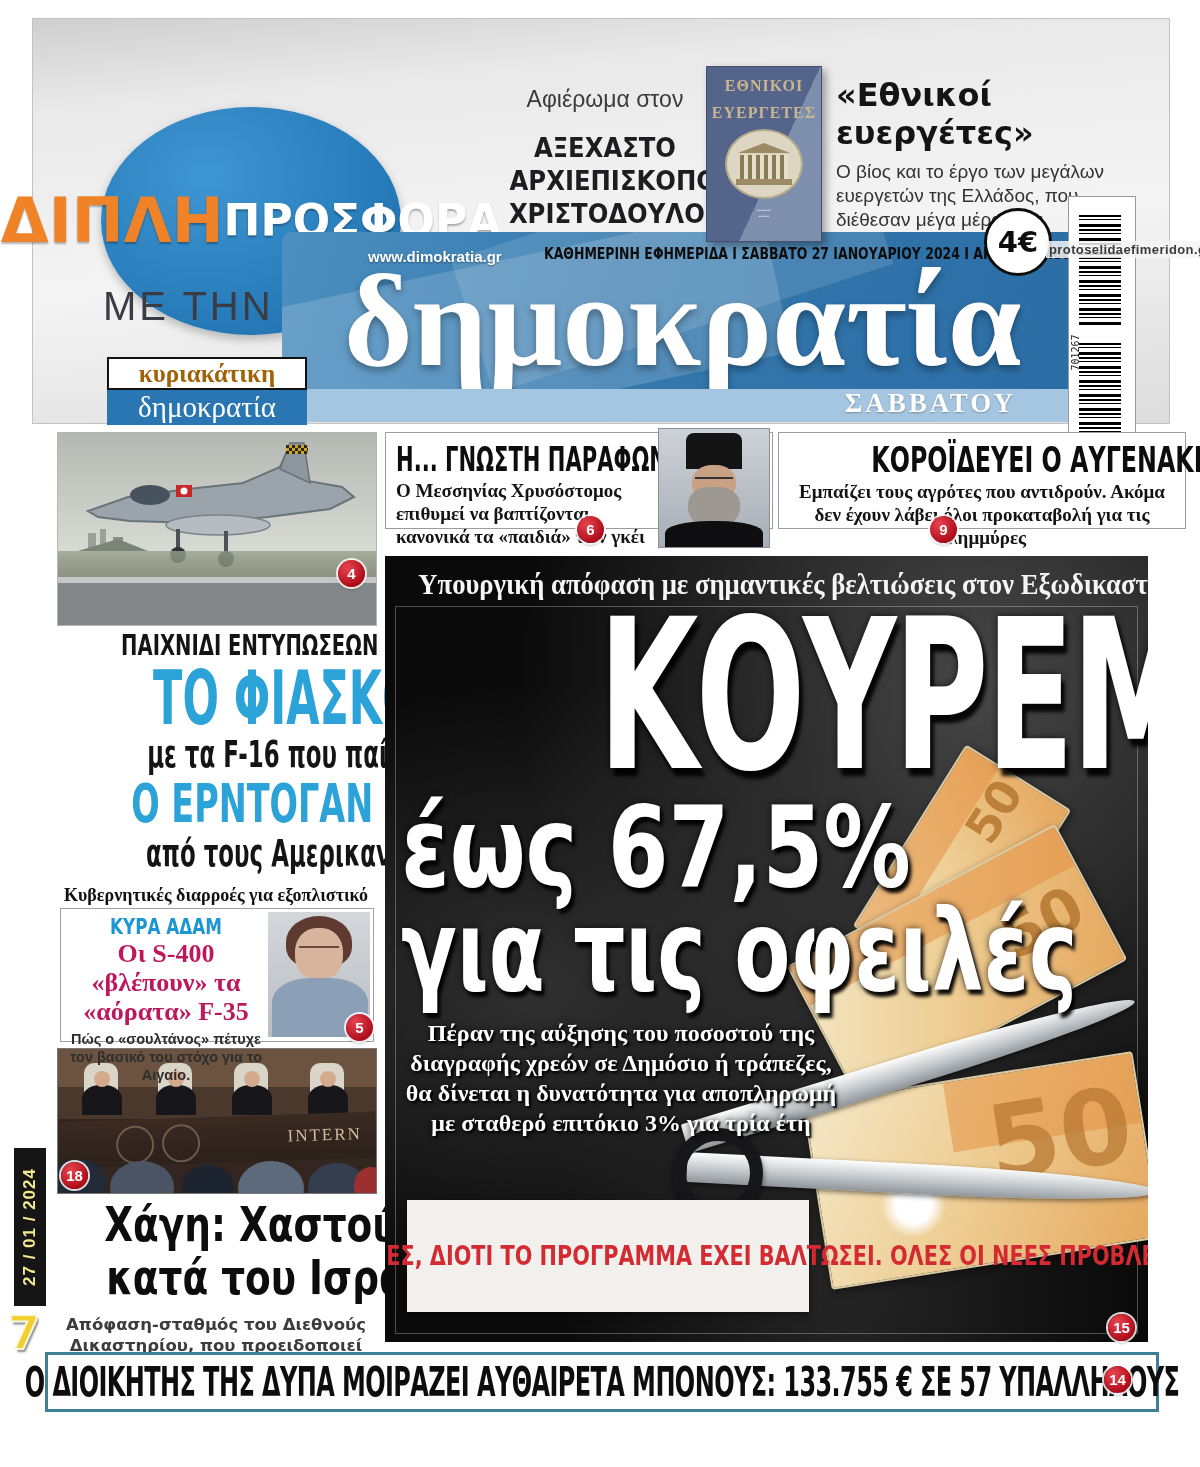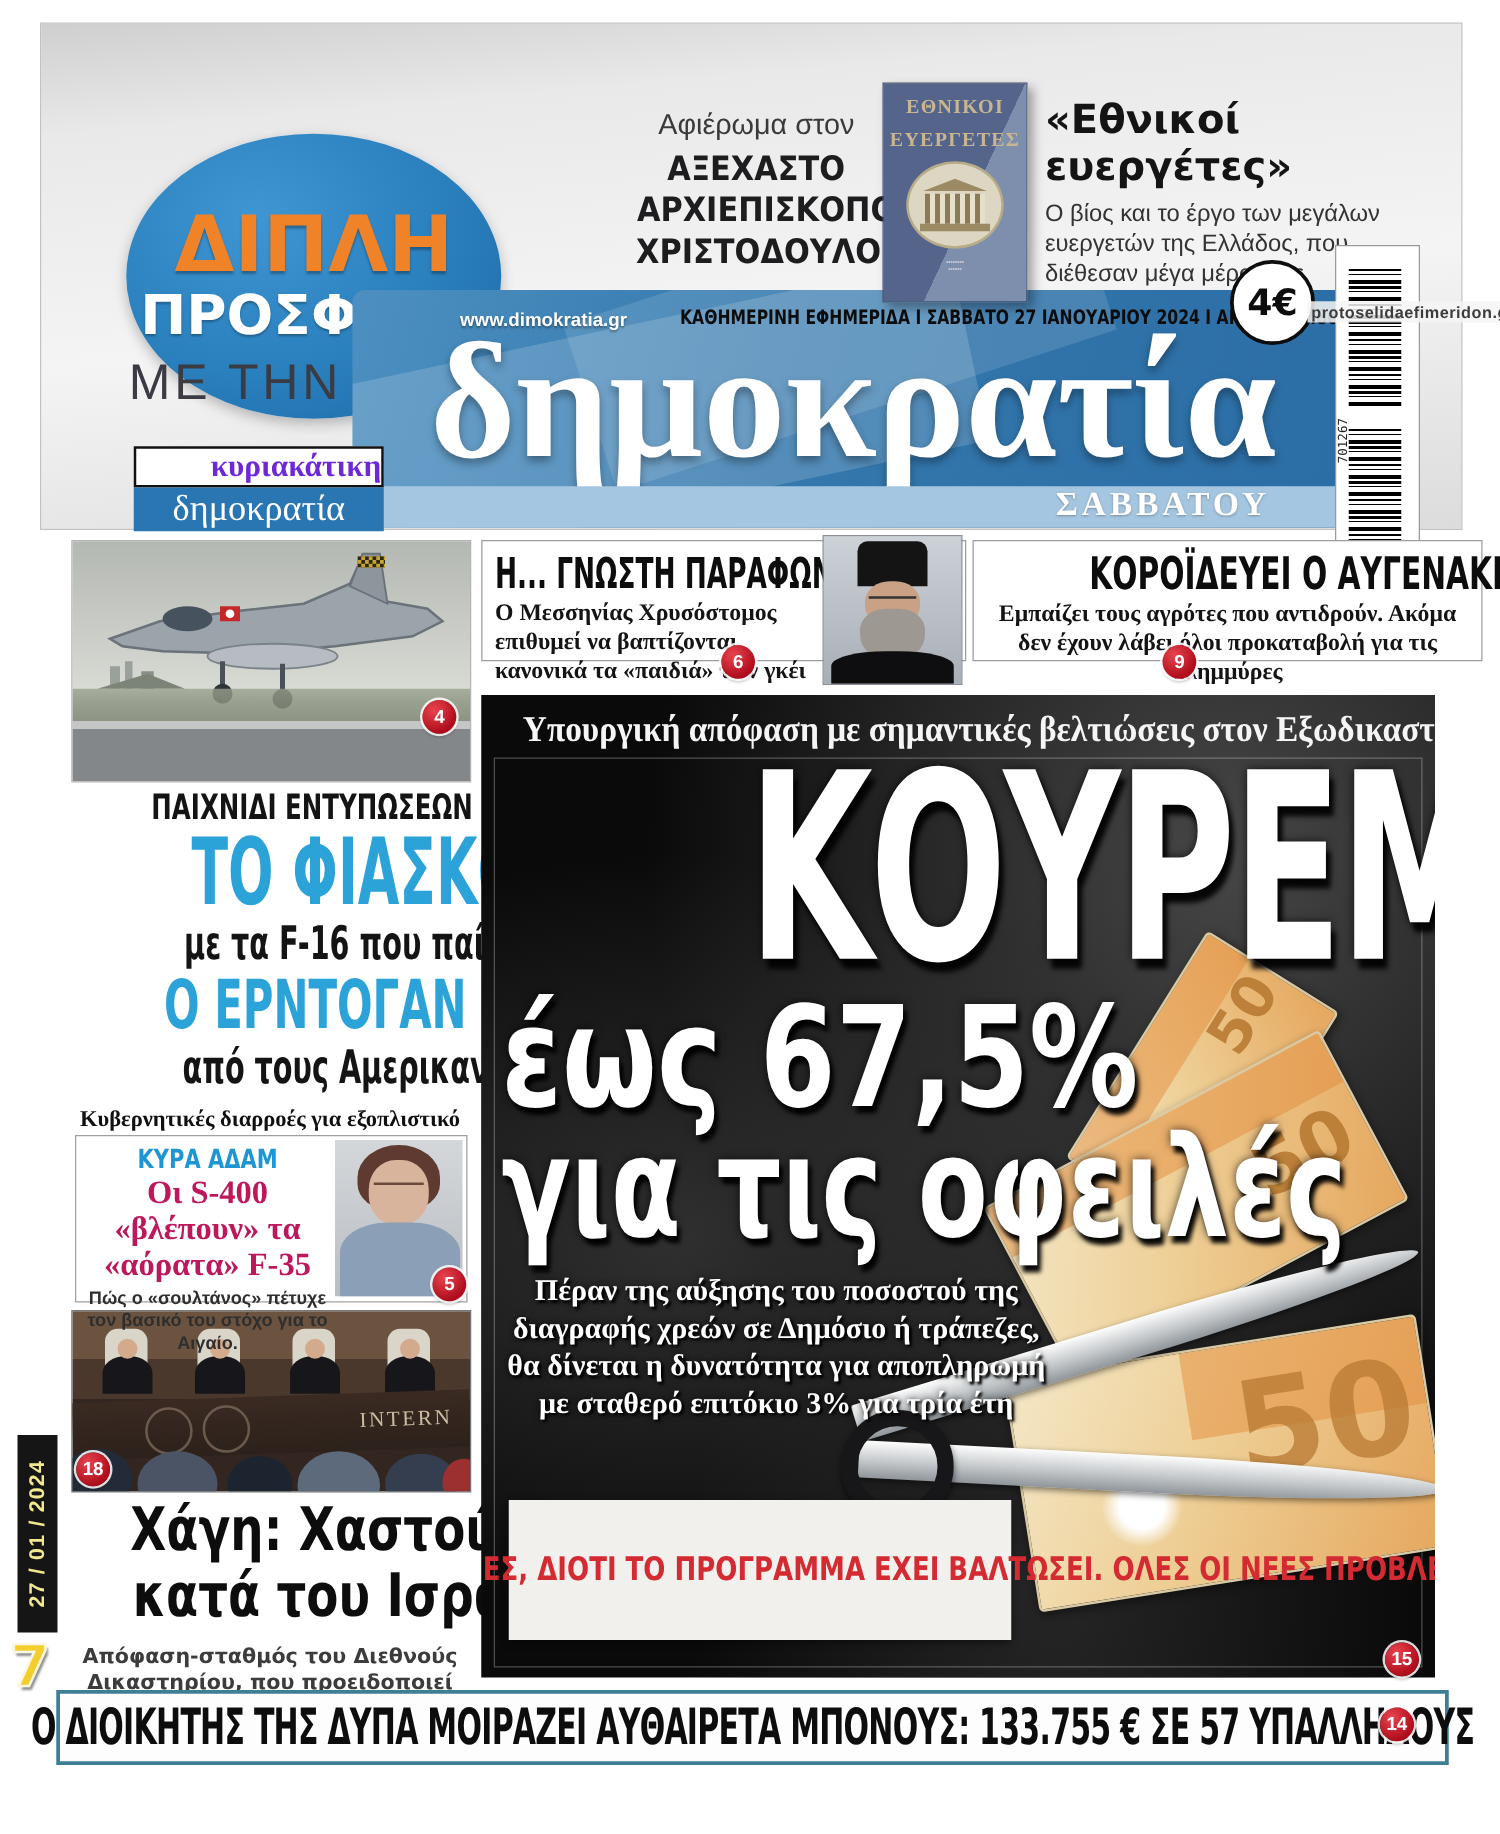--- a/index.html
+++ b/index.html
@@ -7,42 +7,42 @@
         font-family:"Liberation Sans",sans-serif;}
   .abs{position:absolute;}
   .cond{display:inline-block;white-space:nowrap;}
 
   
   .topband{left:32px;top:18px;width:1136px;height:404px;
     background:linear-gradient(175deg,#cfcfcf 0%,#e9e9e9 18%,#f4f4f4 55%,#dcdcdc 100%);
     border:1px solid #c2c2c2;}
   .offer-oval{left:68px;top:88px;width:300px;height:228px;border-radius:50%;
     background:radial-gradient(ellipse at 35% 30%,#3e96d2,#2a7fbd 55%,#1d6aa6);
-    box-shadow:0 4px 10px rgba(0,0,0,.25);display:flex;flex-direction:column;
+    box-shadow:0 4px 10px rgba(0,0,0,.25);display:flex;
     align-items:center;justify-content:center;text-align:center;}
   .offer-l1{color:#f08228;font-weight:bold;font-size:62px;line-height:64px;
     font-family:"DejaVu Sans",sans-serif;text-shadow:0 2px 2px rgba(0,0,0,.3);}
   .offer-l2{color:#fff;font-weight:bold;font-size:44px;line-height:50px;
     font-family:"DejaVu Sans",sans-serif;text-shadow:0 2px 2px rgba(0,0,0,.3);}
 
   .book1{left:368px;top:60px;width:124px;height:188px;background:#eae6d6;
     border:1px solid #b9b4a2;box-shadow:4px 4px 8px rgba(0,0,0,.35);z-index:5;}
   .book1 .auth{margin-top:5px;text-align:center;font-size:7px;line-height:8px;color:#7a6a4a;font-weight:bold;}
   .book1 .photo{margin:4px auto 0;width:104px;height:96px;
     background:linear-gradient(#3a3a38,#181816);position:relative;overflow:hidden;}
   .book1 .photo .hood{position:absolute;left:26px;top:6px;width:52px;height:34px;border-radius:50% 50% 0 0;background:#0c0c0c;}
   .book1 .photo .face{position:absolute;left:36px;top:22px;width:32px;height:30px;border-radius:50%;background:#b3a89a;}
   .book1 .photo .beard{position:absolute;left:32px;top:42px;width:40px;height:40px;border-radius:45%;background:#d9d4cc;}
   .book1 .photo .body{position:absolute;left:8px;top:66px;width:88px;height:30px;border-radius:40% 40% 0 0;background:#111;}
   .book1 .title{margin-top:4px;text-align:center;font-family:"Liberation Serif",serif;
     font-size:13px;color:#3d5f96;font-weight:bold;}
   .book1 .small{margin-top:3px;text-align:center;font-size:6px;color:#8a8064;line-height:7px;}
 
   .tribute{left:498px;top:86px;width:214px;text-align:center;}
-  .tribute .kick{font-size:23px;color:#3a3a3a;margin-bottom:6px;}
+  .tribute .kick{font-size:23px;color:#3a3a3a;margin-bottom:18px;}
   .tribute .big{font-family:"DejaVu Sans",sans-serif;font-weight:bold;color:#1d1d1f;
     font-size:27px;line-height:33px;}
   .tribute .big .cond{transform:scaleX(.9);transform-origin:center;}
 
   .book2{left:706px;top:66px;width:114px;height:174px;z-index:6;
     background:linear-gradient(115deg,#55648a 58%,#7e8fae 58%);
     border:1px solid #44506e;box-shadow:4px 4px 8px rgba(0,0,0,.35);text-align:center;}
   .book2 .t{margin-top:10px;font-family:"Liberation Serif",serif;font-weight:bold;
     font-size:16px;line-height:17px;color:#c9b690;letter-spacing:1px;}
   .book2 .oval{margin:8px auto 0;width:74px;height:66px;border-radius:50%;
@@ -54,22 +54,22 @@
   .book2 .lines{margin-top:8px;font-size:5px;line-height:6px;color:#d8d2e0;}
 
   .benef{left:836px;top:76px;width:296px;}
   .benef .t{font-family:"DejaVu Sans",sans-serif;font-weight:bold;font-size:32px;color:#141414;}
   .benef .b{margin-top:8px;font-size:19px;line-height:24px;color:#333;}
 
   .dontmiss{left:70px;top:264px;width:260px;}
   .dm1{color:#2b80c2;font-family:"DejaVu Sans",sans-serif;font-weight:bold;font-size:44px;line-height:48px;}
   .dm2{color:#3b3b44;font-size:40px;line-height:46px;letter-spacing:3px;}
   .sunday{left:74px;top:338px;width:200px;z-index:7;}
-  .sun1{background:#fff;border:2px solid #111;text-align:right;
-    font-family:"Liberation Serif",serif;font-weight:bold;font-size:25px;line-height:29px;color:#6d28d9;}
+  .sun1{background:#fff;border:2px solid #111;text-align:center;
+    font-family:"Liberation Serif",serif;font-weight:bold;font-size:25px;line-height:29px;color:#a16207;}
   .sun2{background:#2a76b2;text-align:center;font-family:"Liberation Serif",serif;
     font-size:29px;line-height:35px;color:#fff;}
 
   
   .masthead{left:282px;top:232px;width:786px;height:190px;border-radius:10px 0 0 0;
     background:linear-gradient(105deg,#4c8fc0 0%,#3478ad 45%,#2b6da5 100%);overflow:hidden;z-index:2;}
   .masthead:before{content:"";position:absolute;left:-60px;top:30px;width:560px;height:150px;
     background:rgba(255,255,255,.16);transform:rotate(-12deg);}
   .masthead:after{content:"";position:absolute;left:180px;top:-40px;width:420px;height:140px;
     background:rgba(255,255,255,.12);transform:rotate(-18deg);}

